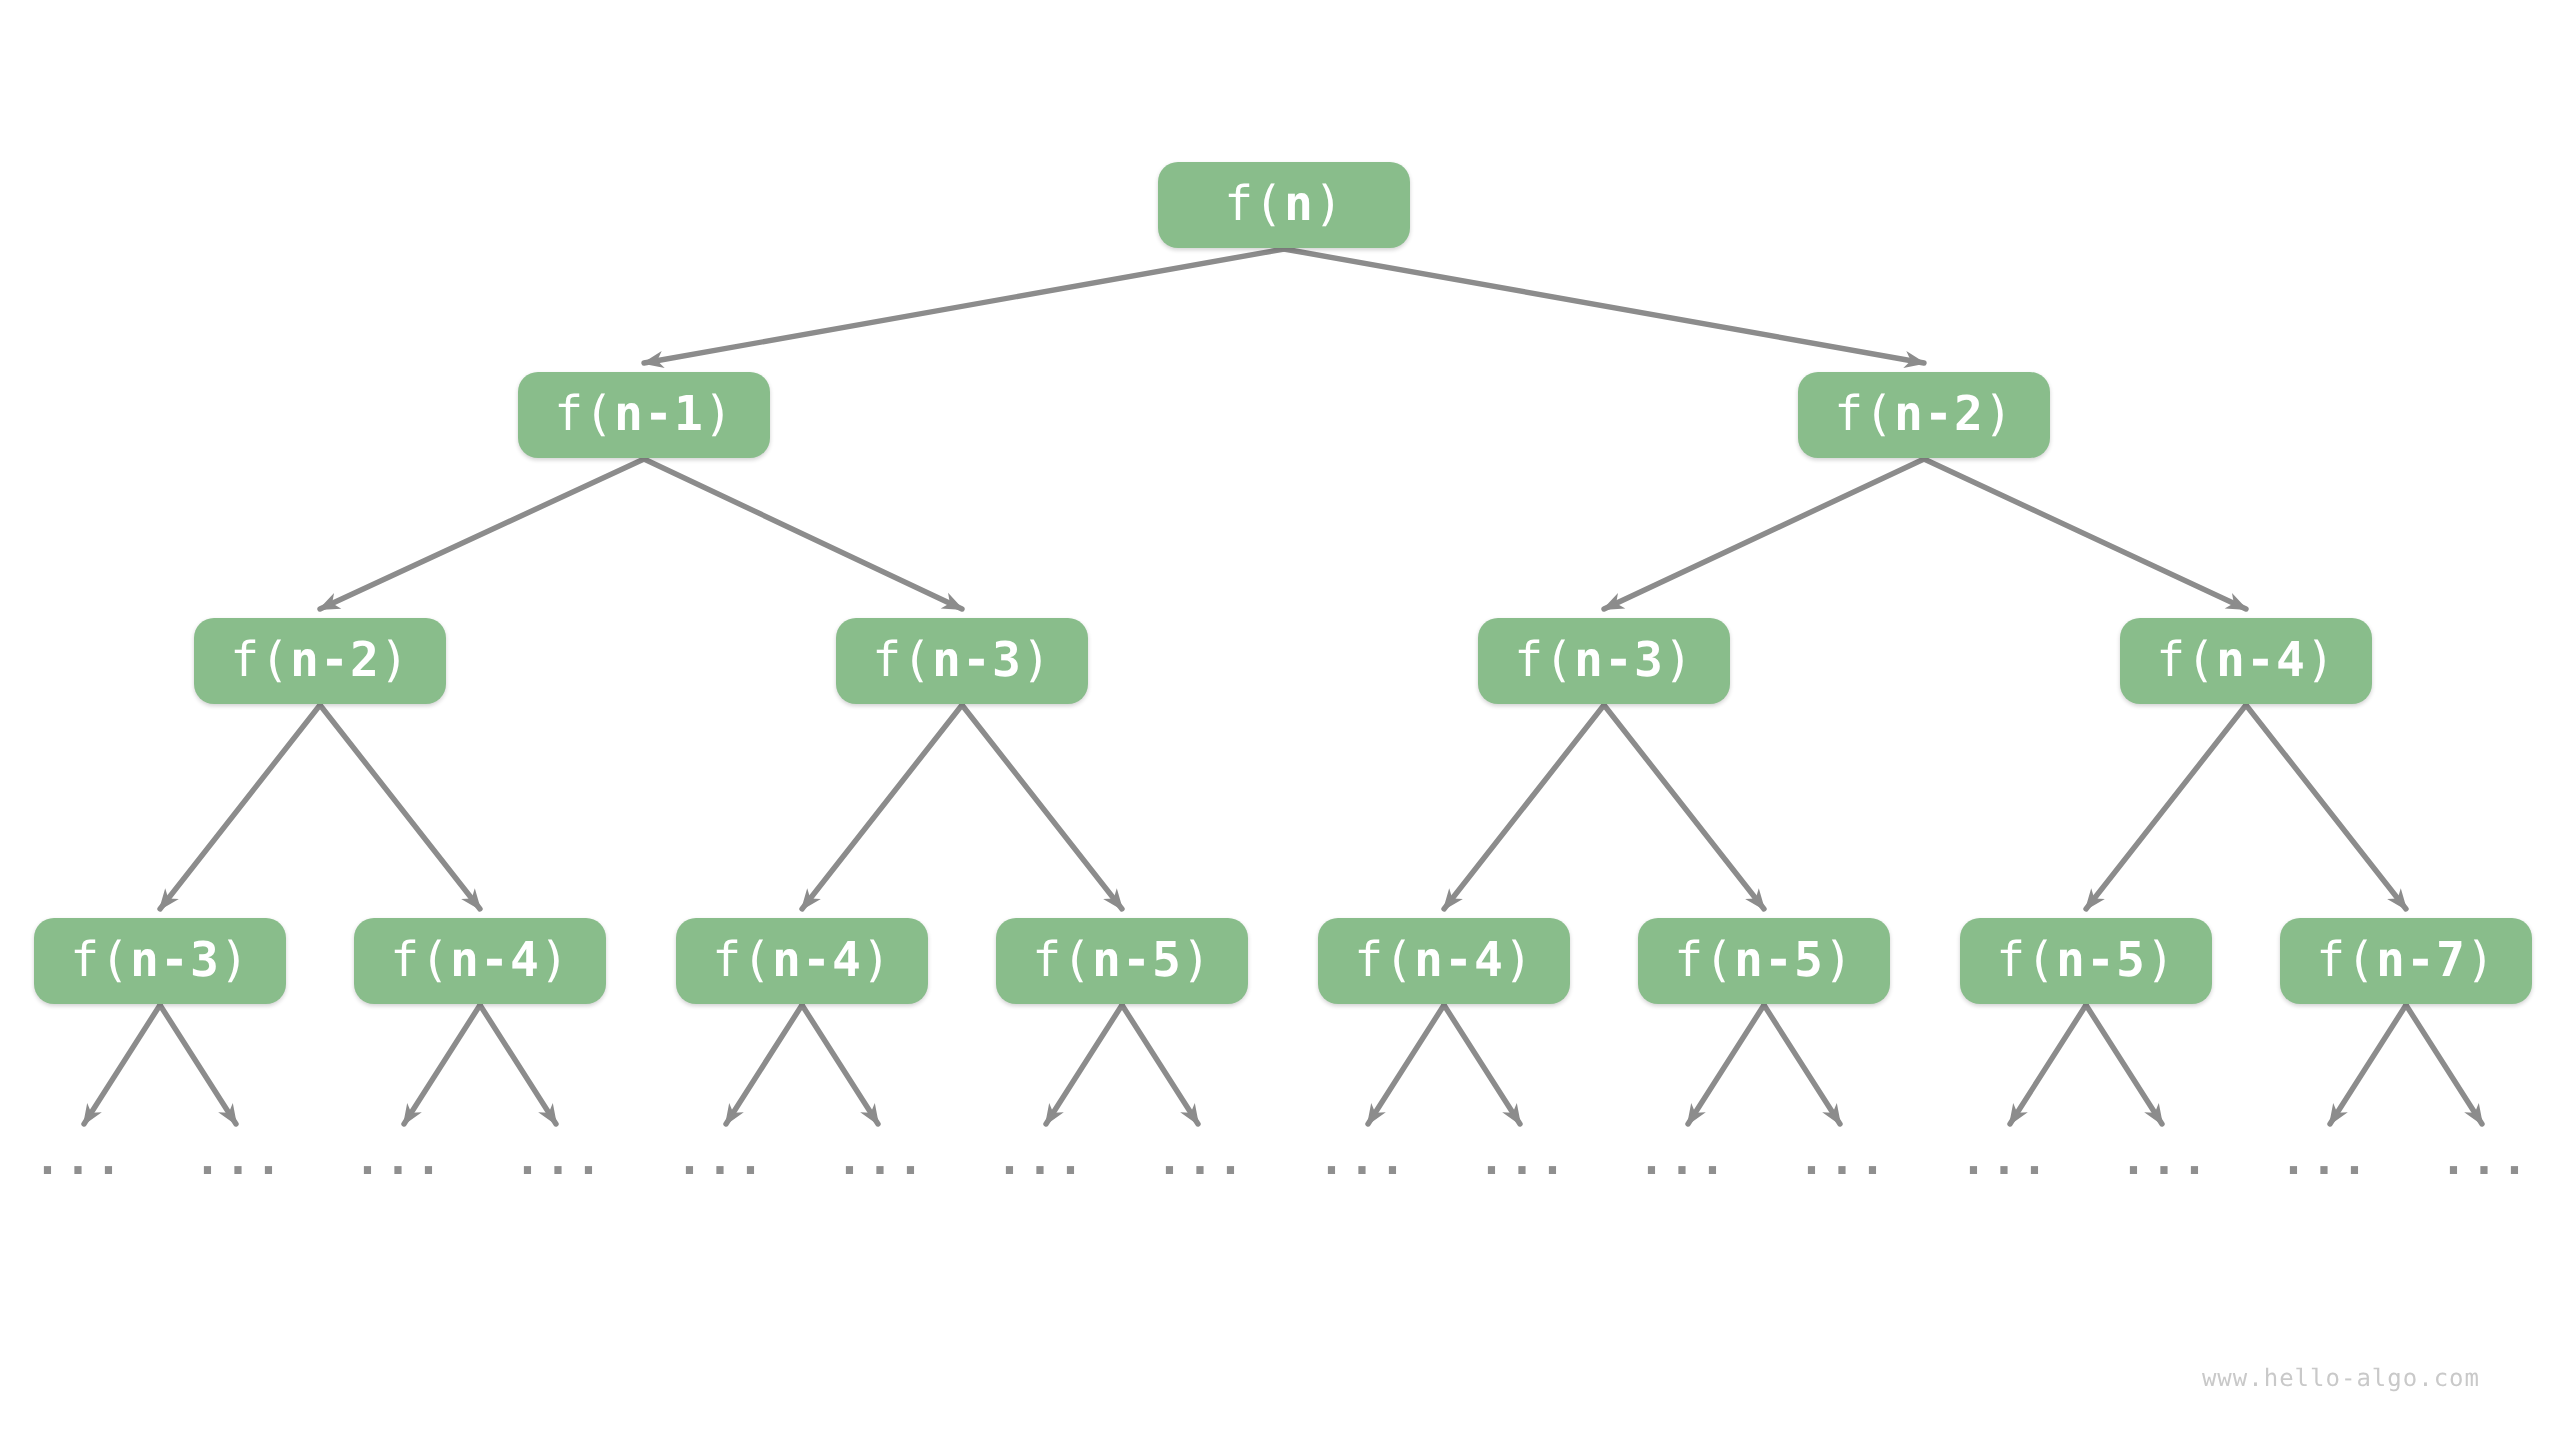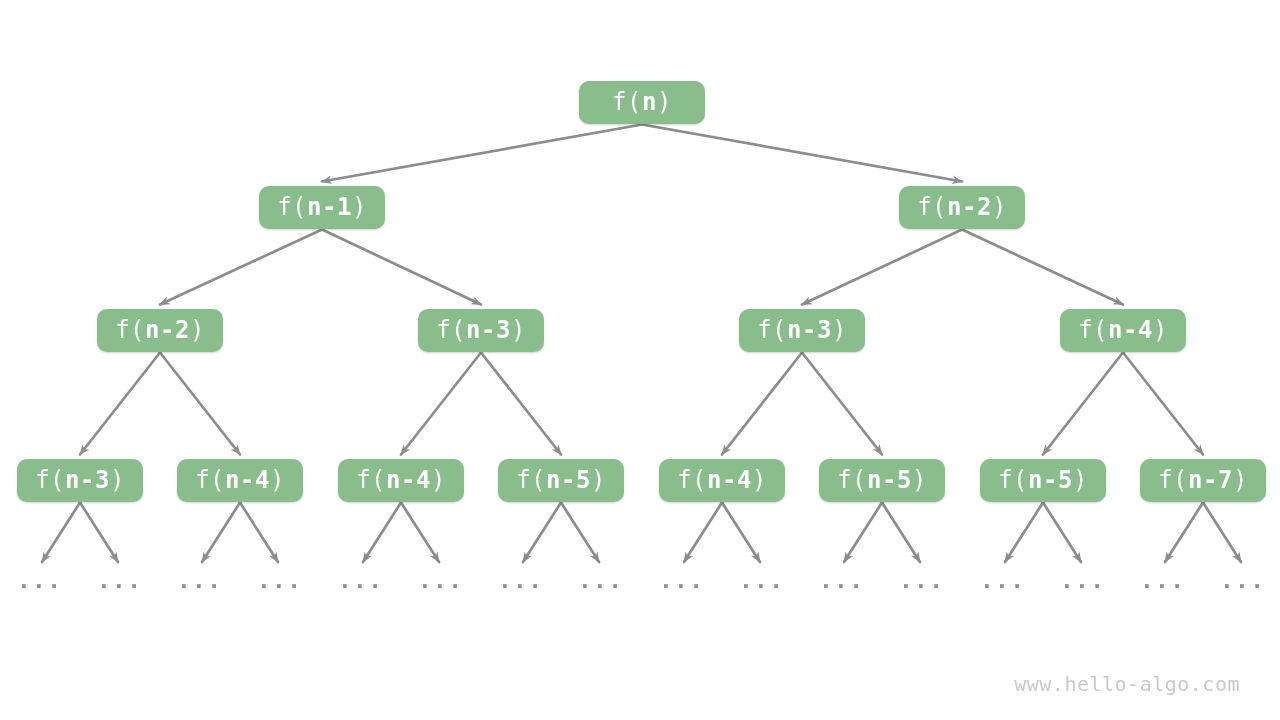--- a/index.html
+++ b/index.html
@@ -32,21 +32,21 @@
   .dots{
     position:absolute;width:44px;height:26px;
     color:var(--dots-color);
     font-size:22px;font-weight:700;letter-spacing:2px;line-height:1;
     display:flex;align-items:flex-end;justify-content:center;
     user-select:none;
   }
   .watermark{
     position:absolute;right:40px;bottom:24px;
     color:var(--wm-color);
-    font-size:20px;letter-spacing:0.5px;
+    font-size:12px;letter-spacing:0.5px;
     user-select:none;
   }
 </style>
 </head>
 <body>
 
 <div class="stage" id="stage">
   <svg class="edges" id="edges-layer" xmlns="http://www.w3.org/2000/svg">
       <defs>
         <marker id="arrowhead-marker" viewBox="0 0 12 10" refX="10" refY="5" markerWidth="13" markerHeight="11" markerUnits="userSpaceOnUse" orient="auto">

